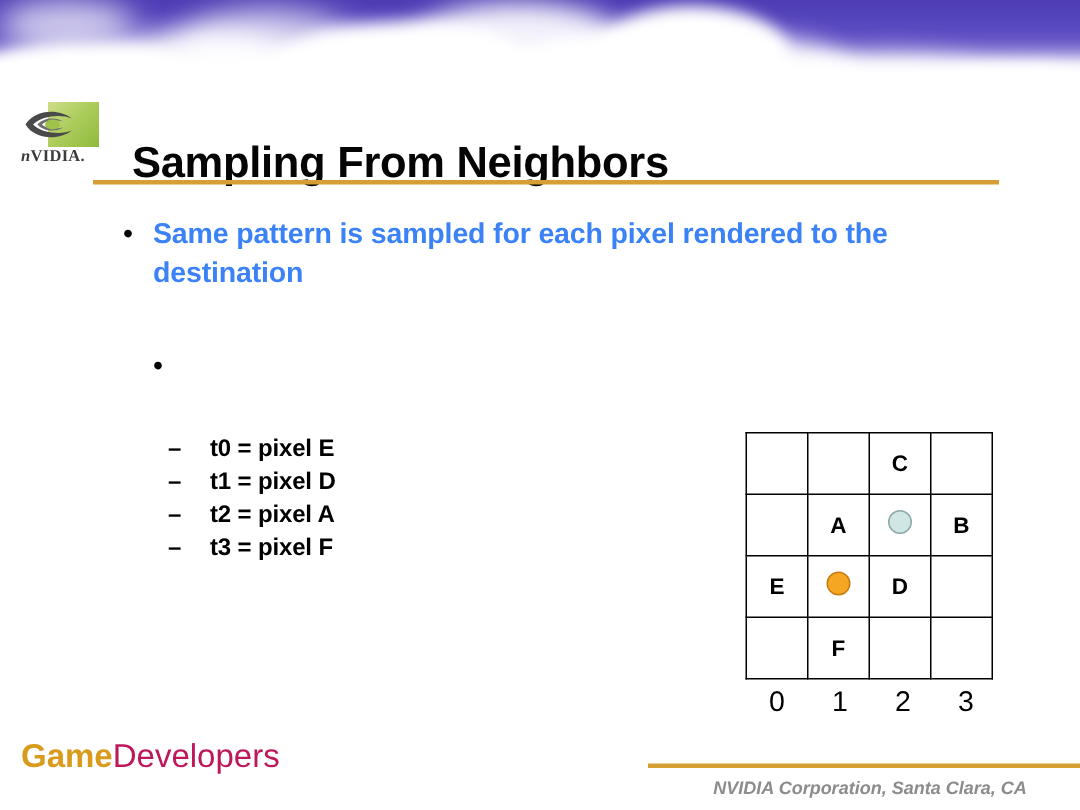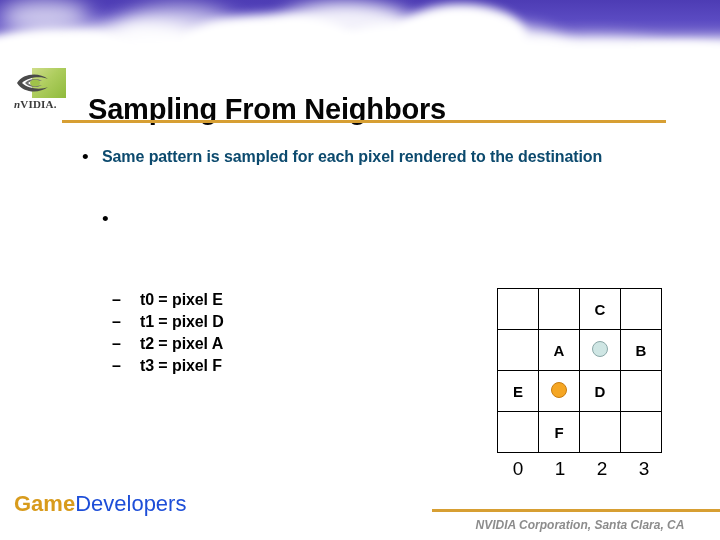--- a/index.html
+++ b/index.html
@@ -45,21 +45,21 @@
     position:absolute;left:62px;top:120px;width:604px;height:3px;background:#d79f33;
   }
 
   
   #bullets{position:absolute;left:82px;top:140px;width:600px;}
   .bullet-row{display:flex;align-items:flex-start;}
   .bullet-dot{
     width:20px;flex:none;font-size:19px;line-height:26px;color:#000;text-align:left;
   }
   .bullet-text{
-    font-size:16px;font-weight:bold;line-height:26px;color:#0c4a6e;letter-spacing:-0.1px;
+    font-size:19px;font-weight:bold;line-height:26px;color:#3b82f6;letter-spacing:-0.1px;
   }
   #bullet-1{margin-top:4px;}
   #bullet-2{margin-top:36px;margin-left:20px;}
   .inline-dot{
     display:inline-block;width:13px;height:13px;border-radius:50%;
     background:#f5a623;border:1.5px solid #c87c10;
     vertical-align:-1px;margin:0 6px;
   }
 
   
@@ -89,21 +89,21 @@
   }
   .axis-label{
     width:42px;text-align:center;
     font-size:19px;color:#000;font-family:"Liberation Sans","DejaVu Sans",sans-serif;
   }
 
   
   #gdc-logo{position:absolute;left:14px;top:492px;width:250px;}
   #gdc-line1{font-size:22px;font-weight:bold;line-height:24px;white-space:nowrap;}
   #gdc-game{color:#d89b1c;}
-  #gdc-developers{color:#1d4ed8;font-weight:normal;}
+  #gdc-developers{color:#be185d;font-weight:normal;}
   #gdc-line2{
     font-size:14px;color:#1a1a1a;letter-spacing:1.2px;line-height:17px;margin-top:1px;
   }
   #footer-rule{
     position:absolute;left:432px;top:509px;width:288px;height:3px;background:#d79f33;
   }
   #footer-credit{
     position:absolute;left:450px;top:518px;width:260px;text-align:center;
     font-family:Liberation Sans, sans-serif;
     font-style:italic;font-weight:bold;font-size:12px;color:#8c8c8c;white-space:nowrap;

